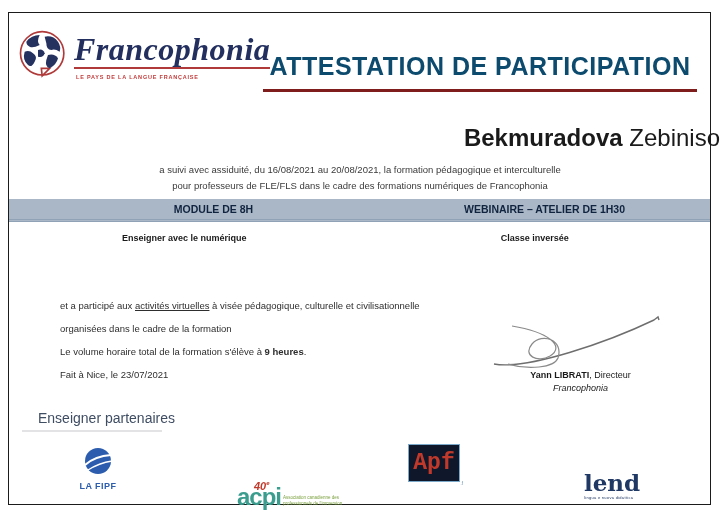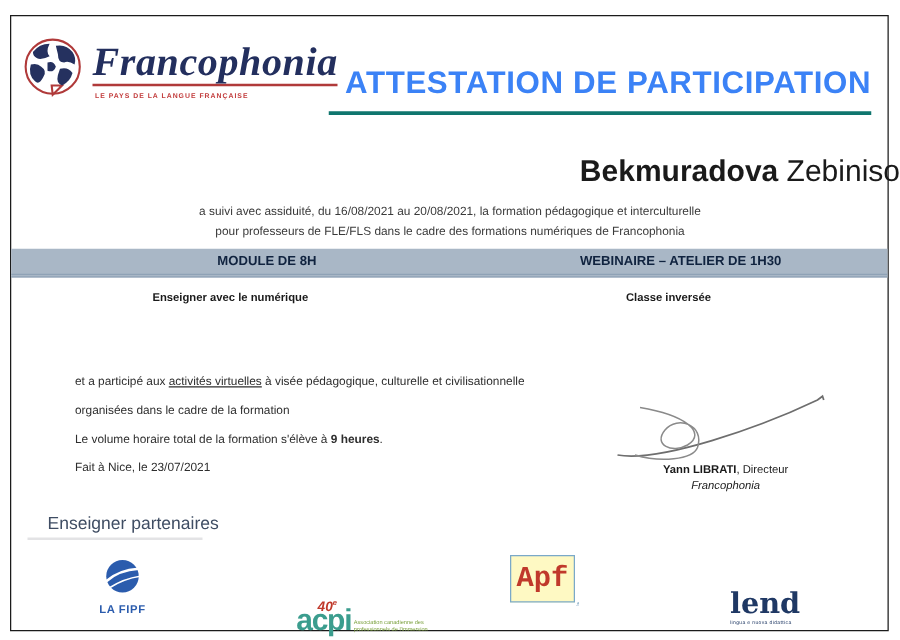--- a/index.html
+++ b/index.html
@@ -22,23 +22,23 @@
     font-family:"Liberation Serif", serif; font-style:italic; font-weight:bold;
     font-size:32px; color:#232f5e; letter-spacing:0.5px;
     border-bottom:2px solid #b03a3a; padding-bottom:0px; line-height:1.1;
   }
   .tagline {
     position:absolute; left:58px; top:44px;
     font-size:5.5px; letter-spacing:0.8px; color:#c23b3b; font-weight:bold;
   }
   .cert-title {
     position:absolute; left:263px; top:52px; width:434px;
-    font-size:25px; font-weight:bold; color:#3b82f6; letter-spacing:0.5px;
-    text-align:right; white-space:nowrap;
-    border-bottom:3px solid #0f766e; padding-bottom:8px;
+    font-size:25px; font-weight:bold; color:#0c4a6e; letter-spacing:0.5px;
+    text-align:center; white-space:nowrap;
+    border-bottom:3px solid #7f1d1d; padding-bottom:8px;
   }
   
   .recipient {
     position:absolute; left:0; top:124px; width:720px; text-align:right;
     font-size:24px; color:#1a1a1a;
   }
   .recipient .last { font-weight:bold; }
   .intro {
     position:absolute; left:60px; top:162px; width:600px; text-align:center;
     font-size:9.5px; color:#3a3a3a; line-height:1.65;
@@ -89,21 +89,21 @@
     position:absolute; left:17px; top:-6px;
     font-size:11px; font-weight:bold; font-style:italic; color:#c0392b;
   }
   .acpi-badge .e { font-size:6px; vertical-align:super; }
   .acpi-desc {
     position:absolute; left:46px; top:9px; width:90px;
     font-size:4.5px; color:#7ba13e; line-height:1.4;
   }
   .logo-apf {
     position:absolute; left:408px; top:0px; width:52px; height:38px;
-    border:1px solid #7aa9c9; background:#fef9c3;
+    border:1px solid #7aa9c9; background:#0f172a;
     display:flex; align-items:center; justify-content:center;
   }
   .logo-apf .txt {
     font-family:"Liberation Mono", monospace; font-weight:bold;
     font-size:23px; color:#c0392b;
   }
   .logo-apf .corner {
     position:absolute; right:-4px; bottom:-5px; font-size:4.5px; color:#5b8db0;
   }
   .logo-lend { position:absolute; left:584px; top:5px; width:70px; text-align:left; }

